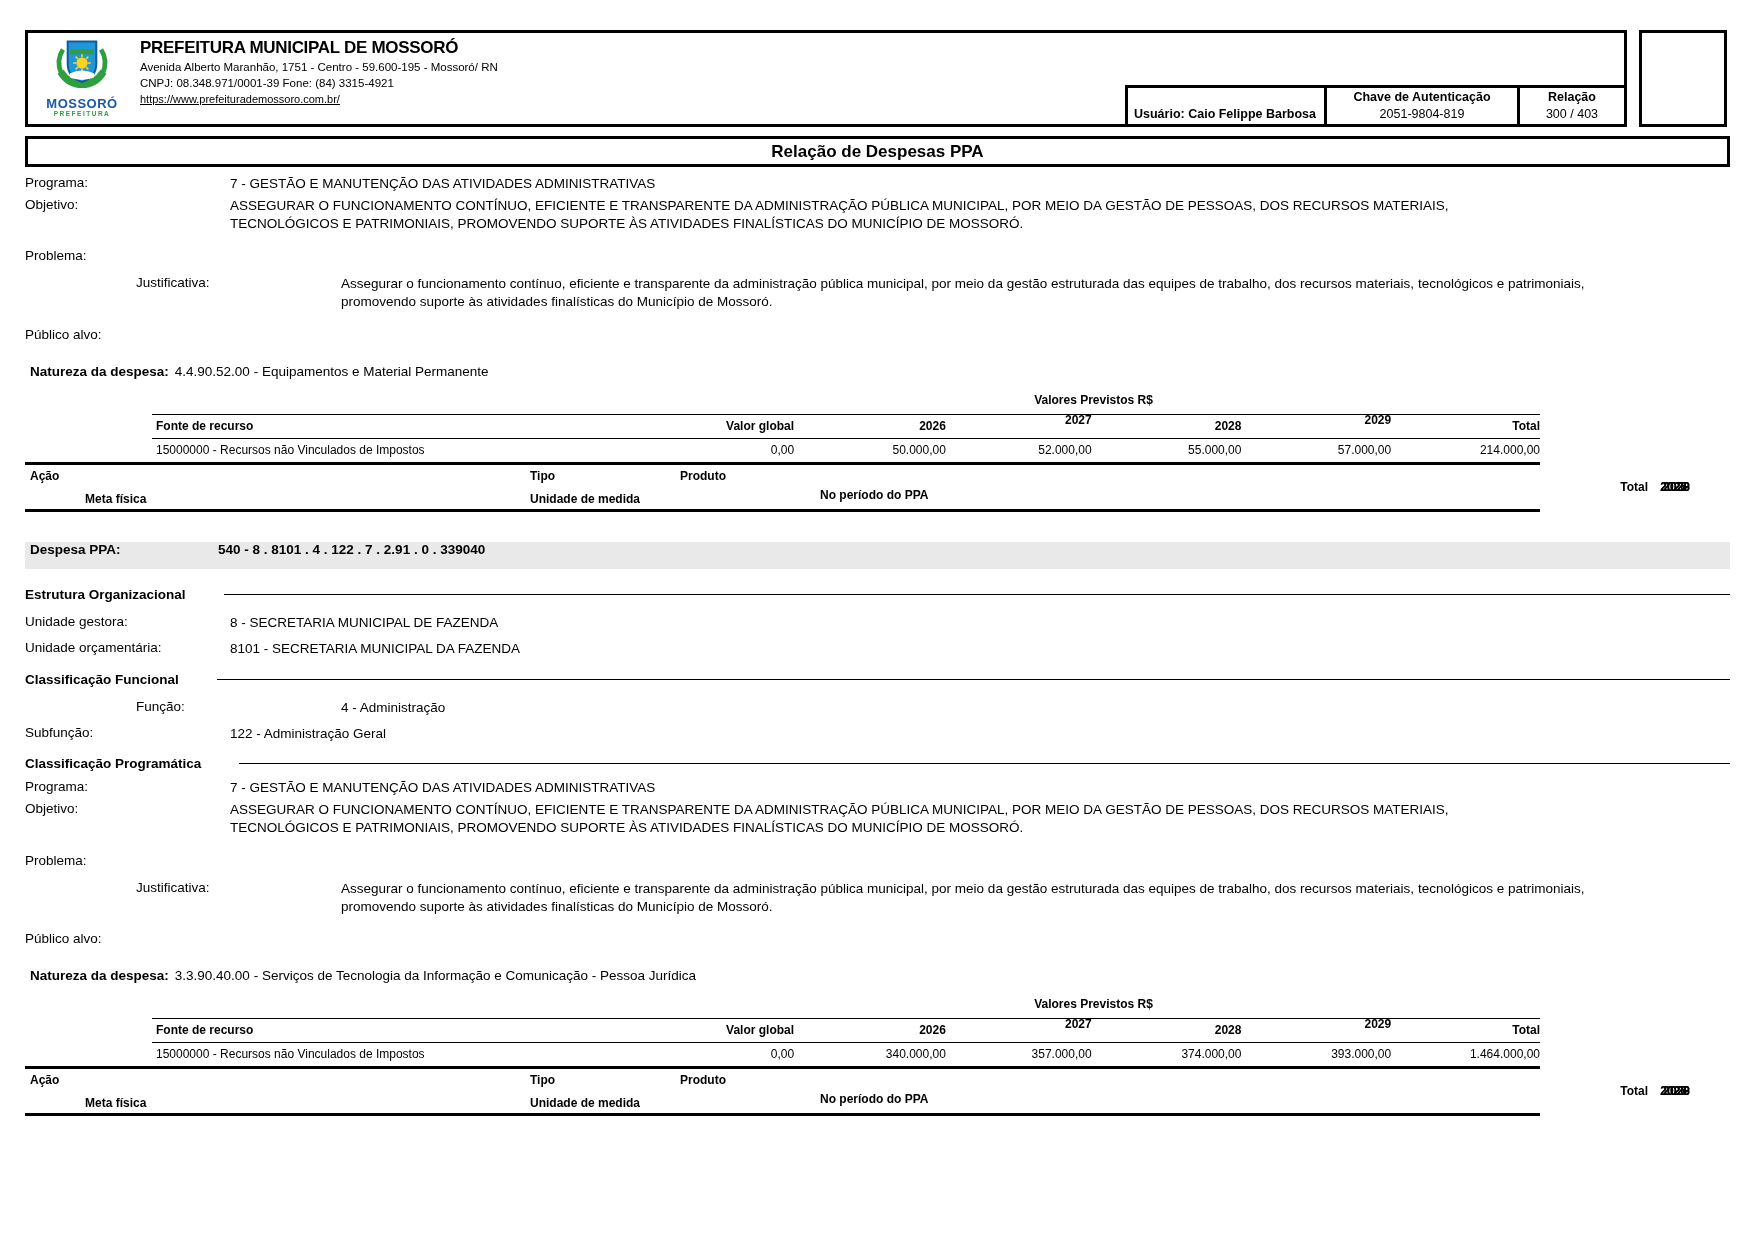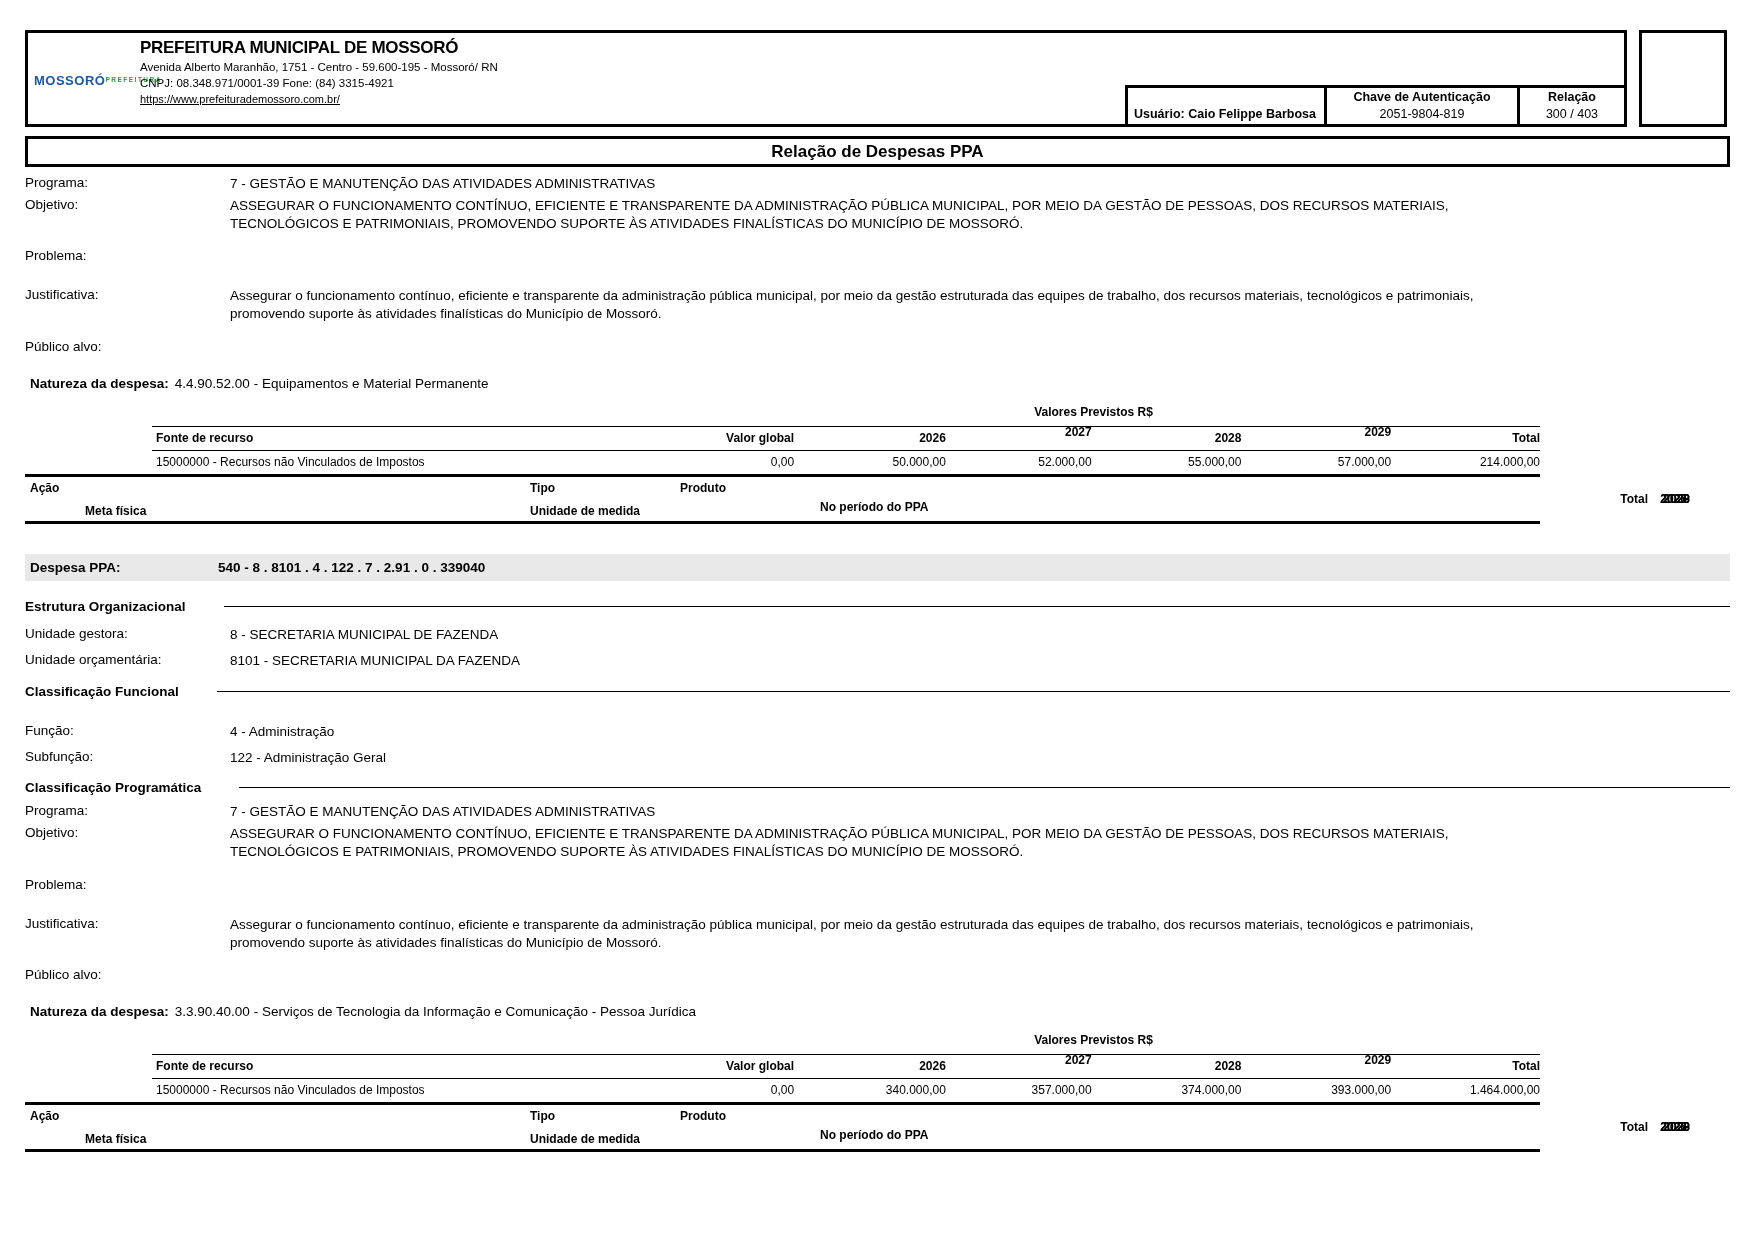--- a/index.html
+++ b/index.html
@@ -8,21 +8,21 @@
     width: 1755px; height: 1240px; position: relative; overflow: hidden;
     background: #fff; color: #000;
     font-family: "Liberation Sans", sans-serif; font-size: 13.5px;
     padding: 30px 25px 0 25px;
   }
 
   
   .hdr-row { display: flex; align-items: stretch; height: 97px; }
   .hdr-box { width: 1602px; border: 3px solid #000; position: relative; display: flex; padding: 3px 6px; background:#fff; }
   .corner-box { width: 88px; margin-left: 12px; border: 3px solid #000; }
-  .logo-wrap { width: 96px; display: flex; flex-direction: row; align-items: center; padding-top: 2px; }
+  .logo-wrap { width: 96px; display: flex; flex-direction: column; align-items: center; padding-top: 2px; }
   .logo-city { color: #1b57a8; font-weight: bold; font-size: 13px; letter-spacing: .5px; line-height: 1; margin-top: 1px; }
   .logo-sub  { color: #2e9e3f; font-weight: bold; font-size: 6.5px; letter-spacing: 1.5px; line-height: 1.2; }
   .org-block { padding-left: 10px; padding-top: 2px; }
   .org-name { font-weight: bold; font-size: 17px; letter-spacing: -0.3px; line-height: 1.15; }
   .org-line { font-size: 11.5px; line-height: 1.3; margin-top: 2px; }
   .org-url  { font-size: 11px; text-decoration: underline; color: #000; display:inline-block; margin-top: 2px; }
   .hdr-cells { position: absolute; right: -3px; bottom: -3px; display: flex; align-items: stretch; height: 42px; }
   .cell { border: 3px solid #000; background: #fff; }
   .cell + .cell { border-left: 3px solid #000; margin-left: -3px; }
   .cell-user { width: 202px; display: flex; align-items: flex-end; padding: 3px 6px; font-weight: bold; font-size: 12.5px; }
@@ -75,29 +75,29 @@
   .a-meta { left: 60px;  top: 3px; }
   .a-unid { left: 505px; top: 3px; }
   .a-per  { left: 795px; top: -1px; }
   .acao-years { position: absolute; right: 0; top: 0; height: 100%; display: flex; align-items: center; }
   .acao-years .yc { text-align: right; }
   .yw1 { width: 147px; } .yw2 { width: 147px; } .yw3 { width: 150px; } .yw4 { width: 150px; } .yw5 { width: 108px; }
 
   
   .despesa-band {
     width: 1705px; height: 27px; background: #e9e9e9;
-    display: flex; align-items: center; font-weight: bold;
+    display: flex; align-items: flex-start; font-weight: bold;
   }
   .despesa-band .dl { margin-left: 5px; width: 188px; }
   .sec-hdr { display: flex; align-items: center; font-weight: bold; font-size: 13.5px; }
   .sec-hdr .line { flex: 1; border-top: 1.5px solid #000; margin-left: 38px; }
 
   .gap4  { margin-top: 4px; }
   .gap8  { margin-top: 8px; }
-  .gap10 { margin-top: 24px; }
+  .gap10 { margin-top: 12px; justify-content: center; }
   .gap12 { margin-top: 12px; }
   .gap14 { margin-top: 14px; }
   .gap16 { margin-top: 16px; }
   .gap18 { margin-top: 18px; }
   .gap22 { margin-top: 22px; }
   .gap30 { margin-top: 30px; }
 </style>
 </head>
 <body>
 

